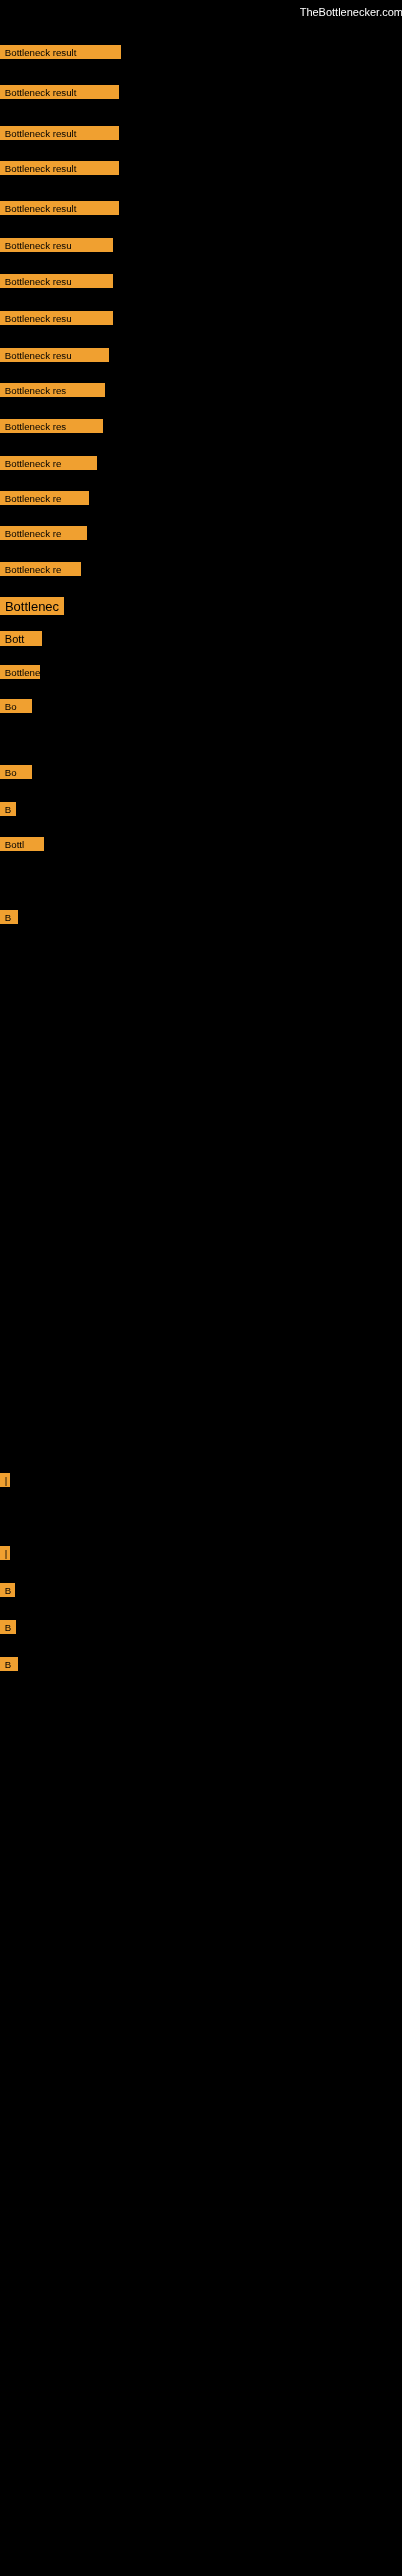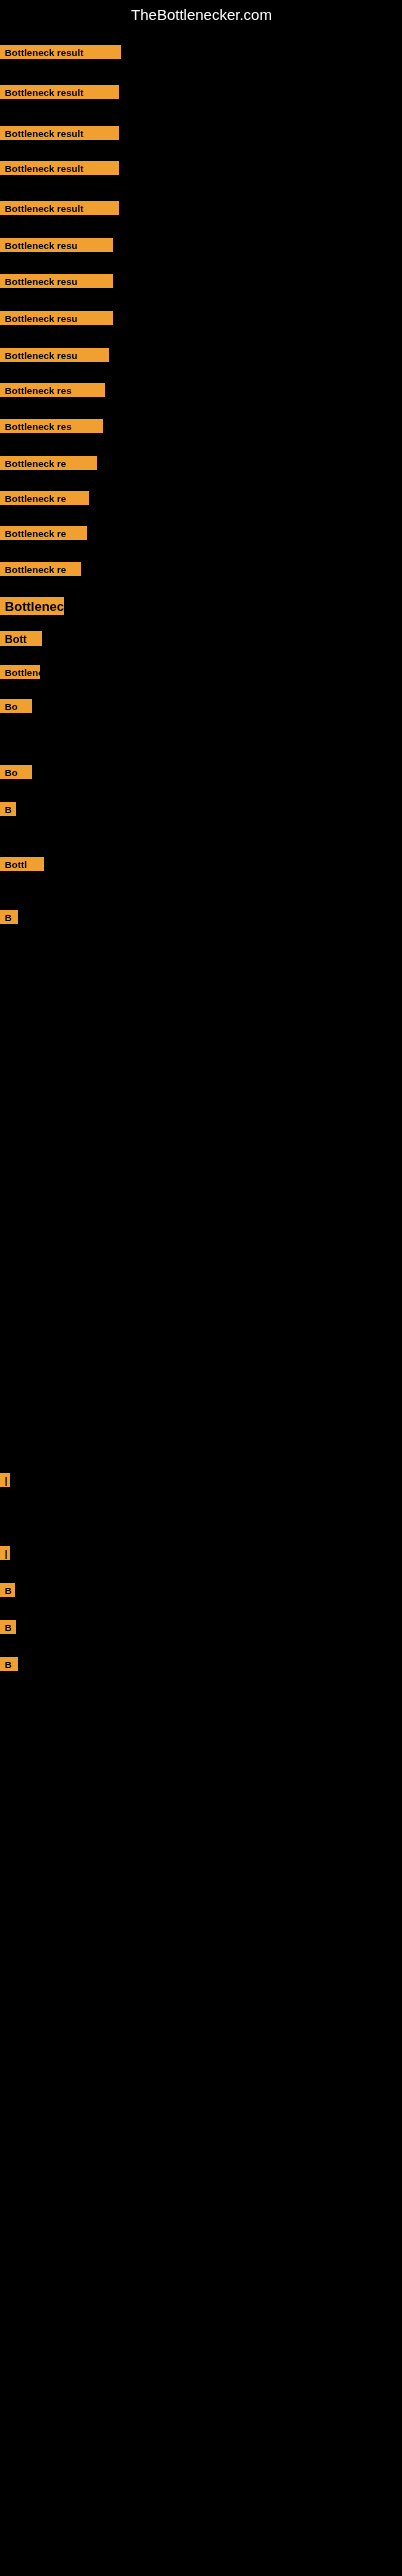--- a/index.html
+++ b/index.html
@@ -8,33 +8,33 @@
       box-sizing: border-box;
     }
     body {
       width: 403px;
       min-height: 2576px;
       background-color: #000000;
       font-family: Arial, sans-serif;
       position: relative;
     }
     .site-title {
-      text-align: center;
+      text-align: right;
       color: #ffffff;
-      font-size: 15px;
+      font-size: 11px;
       padding: 6.4px 0;
       position: relative;
       z-index: 10;
     }
     .bottleneck-badge {
       display: inline-block;
       background-color: #f0a030;
       color: #000000;
       font-size: 9.7px;
-      font-weight: bold;
+      font-weight: normal;
       padding: 1.6px 4.8px;
       position: absolute;
       left: 0;
       white-space: nowrap;
       overflow: hidden;
     }
   </style>
 </head>
 <body>
 
@@ -57,21 +57,21 @@
     <div class="bottleneck-badge" style="top: 456px; width: 97px; font-size: 9.7px;">Bottleneck re</div>
     <div class="bottleneck-badge" style="top: 491px; width: 89px; font-size: 9.7px;">Bottleneck re</div>
     <div class="bottleneck-badge" style="top: 526px; width: 87px; font-size: 9.7px;">Bottleneck re</div>
     <div class="bottleneck-badge" style="top: 562px; width: 81px; font-size: 9.7px;">Bottleneck re</div>
     <div class="bottleneck-badge" style="top: 597px; width: 64px; font-size: 13px; text-align: center;">Bottlenec</div>
     <div class="bottleneck-badge" style="top: 631px; width: 42px; font-size: 11px;">Bott</div>
     <div class="bottleneck-badge" style="top: 665px; width: 40px; font-size: 9.7px;">Bottlene</div>
     <div class="bottleneck-badge" style="top: 699px; width: 32px; font-size: 9.7px;">Bo</div>
     <div class="bottleneck-badge" style="top: 765px; width: 32px; font-size: 9.7px;">Bo</div>
     <div class="bottleneck-badge" style="top: 802px; width: 16px; font-size: 9.7px;">B</div>
-    <div class="bottleneck-badge" style="top: 837px; width: 44px; font-size: 9.7px; margin-top: 20px;">Bottl</div>
+    <div class="bottleneck-badge" style="top: 837px; width: 44px; font-size: 9.7px;">Bottl</div>
     <div class="bottleneck-badge" style="top: 910px; width: 17.7px; font-size: 9.7px;">B</div>
     <div class="bottleneck-badge" style="top: 1473px; width: 8px; font-size: 9.7px;">|</div>
     <div class="bottleneck-badge" style="top: 1546px; width: 8px; font-size: 9.7px;">|</div>
     <div class="bottleneck-badge" style="top: 1583px; width: 14.5px; font-size: 9.7px;">B</div>
     <div class="bottleneck-badge" style="top: 1620px; width: 16px; font-size: 9.7px;">B</div>
     <div class="bottleneck-badge" style="top: 1657px; width: 17.7px; font-size: 9.7px;">B</div>
   </div>
 
 
 </body></html>

